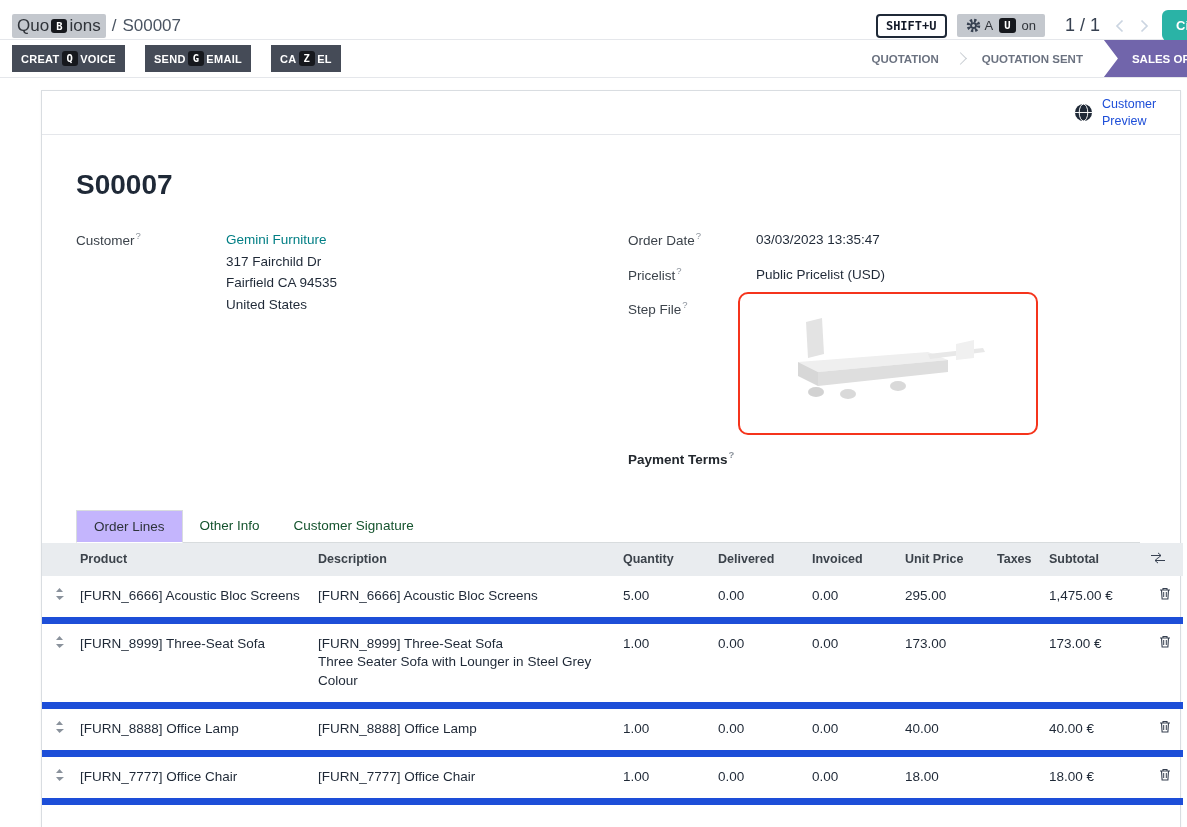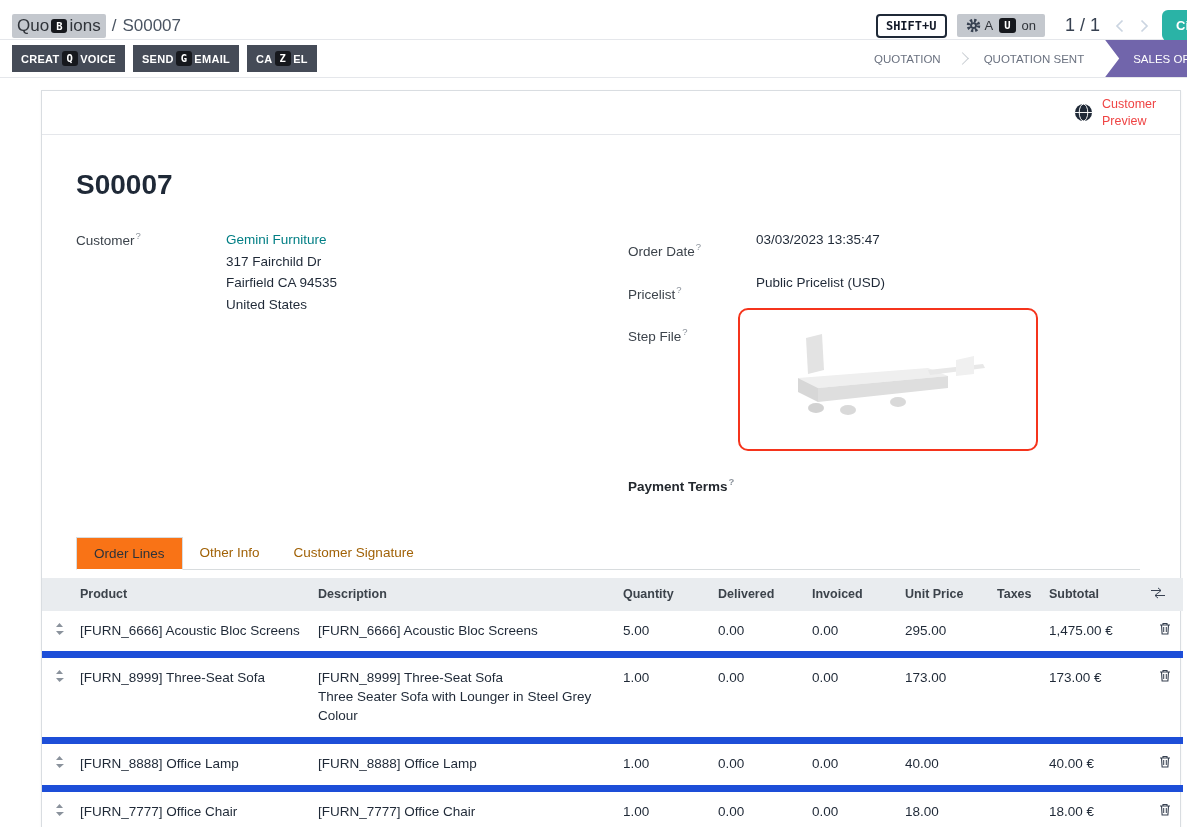--- a/index.html
+++ b/index.html
@@ -22,62 +22,62 @@
     font-size:13px; color:#30343a; display:inline-flex; align-items:center; gap:4px; cursor:pointer;
     font-family:"Liberation Sans", sans-serif; }
   .pager { font-size:18px; color:#374151; margin:0 2px 0 10px; white-space:nowrap; }
   .chev { display:inline-flex; padding:0 3px; cursor:pointer; }
   .corner-btn { background:var(--corner-teal); color:#fff; border:none; border-radius:6px;
     font-weight:bold; font-size:13px; padding:8px 16px 8px 14px; margin-right:-18px; cursor:pointer; }
 
   
   .action-bar { height:38px; display:flex; align-items:center; justify-content:space-between;
     padding-left:12px; border-bottom:1px solid #e5e7eb; overflow:hidden; }
-  .left-actions { display:flex; gap:8px;border-radius:9px; }
+  .left-actions { display:flex; gap:20px;border-radius:9px; }
   .btn-dark { background:var(--btn-dark); color:#fff; border:none; font-size:11px; font-weight:bold;
     letter-spacing:.3px; padding:6px 9px; display:inline-flex; align-items:center; cursor:pointer;
     font-family:"Liberation Sans", sans-serif; }
   .statusbar { display:flex; align-items:center; height:100%; margin-right:-46px; }
-  .stage { font-size:11.5px; font-weight:normal; color:#6b7280; padding:0 15px; white-space:nowrap; }
+  .stage { font-size:11.5px; font-weight:bold; color:#6b7280; padding:0 15px; white-space:nowrap; }
   .sep { width:9px; height:9px; border-top:1px solid #c8cdd2; border-right:1px solid #c8cdd2;
     transform:rotate(45deg); margin:0 2px; flex:none; }
   .stage.active { background:var(--stage-active); color:#fff; height:100%; display:flex;
     align-items:center; padding:0 18px 0 28px; margin-left:6px;
     clip-path:polygon(0 0,100% 0,100% 100%,0 100%,14px 50%); }
 
   
   .sheet-wrap { padding:12px 0 0 41px; }
   .card { width:1140px; background:#fff; border:1px solid #d9dde1; box-shadow:0 1px 2px rgba(0,0,0,.06); }
   .card-topbar { height:44px; border-bottom:1px solid #e5e7eb; display:flex; align-items:center;
     justify-content:flex-end; padding-right:16px; }
-  .customer-preview { display:flex; align-items:center; gap:9px; font-size:12.5px; color:#ef4444; cursor:pointer; }
+  .customer-preview { display:flex; align-items:center; gap:9px; font-size:12.5px; color:#1d4ed8; cursor:pointer; }
   .customer-preview .cp-label { width:62px; line-height:1.3; }
 
   .sheet-body { padding:20px 40px 0 34px; }
   h1.record-title { font-size:28px; font-weight:bold; color:#1f2937; margin:14px 0 28px; }
 
   .fields { display:grid; grid-template-columns:552px 1fr; }
   .field { display:flex; align-items:flex-start; margin-bottom:13px; font-size:13.5px; }
   .field .label { flex:none; width:150px; color:#3c434b; padding-top:1px; }
-  .col-right .field .label { width:128px;margin-top:11px; }
+  .col-right .field .label { width:128px; }
   .field .label.bold { font-weight:bold; color:#23282e; }
   sup.help { color:#8b929b; font-size:9.5px; margin-left:1px; }
   .value { color:#1f2937; line-height:1.6; }
   a.link { color:var(--accent); text-decoration:none; cursor:pointer; }
   .stepfile-box { width:300px; height:143px; border:2px solid var(--annotation-red); border-radius:10px;
     margin:-6px 0 0 -18px; display:flex; align-items:center; justify-content:center; cursor:pointer; }
 
   
   .tabs { display:flex; margin-top:30px; border-bottom:1px solid #d8dcde; padding-left:0; }
-  .tab { padding:8px 17px; font-size:13.5px; color:#a16207; cursor:pointer; }
-  .tab.active { background:#f97316; border:1px solid #d8dcde; border-bottom:1px solid #fff;
+  .tab { padding:8px 17px; font-size:13.5px; color:#14532d; cursor:pointer; }
+  .tab.active { background:#c4b5fd; border:1px solid #d8dcde; border-bottom:1px solid #fff;
     margin-bottom:-1px; color:#2d333a; }
 
   
-  .table-bleed { margin:8px -40px 0 -34px; }
+  .table-bleed { margin:0 -40px 0 -34px; }
   table.lines { width:100%; border-collapse:collapse; table-layout:fixed; font-size:13.5px; }
   table.lines thead th { background:#e9ecef; color:#3c434b; font-size:12.5px; font-weight:bold;
     text-align:left; padding:9px 4px; }
   table.lines thead th.num, table.lines td.num { text-align:left; }
   table.lines td { padding:11px 4px; color:#1f2937; vertical-align:top; border-bottom:7px solid #1d4ed8; line-height:1.4; }
   td.handle-cell, th.handle-cell { text-align:center; }
   td.handle-cell { cursor:grab; padding-top:13px; }
   .desc2 { color:#1f2937; }
   td.accent { color:var(--accent); }
   td.trash-cell { text-align:center; cursor:pointer; padding-top:13px; }

